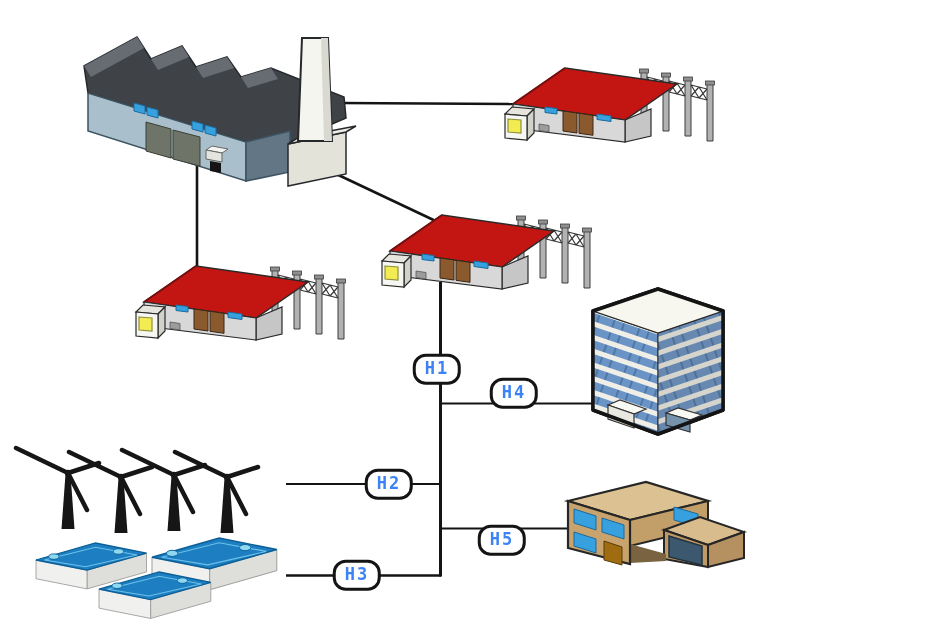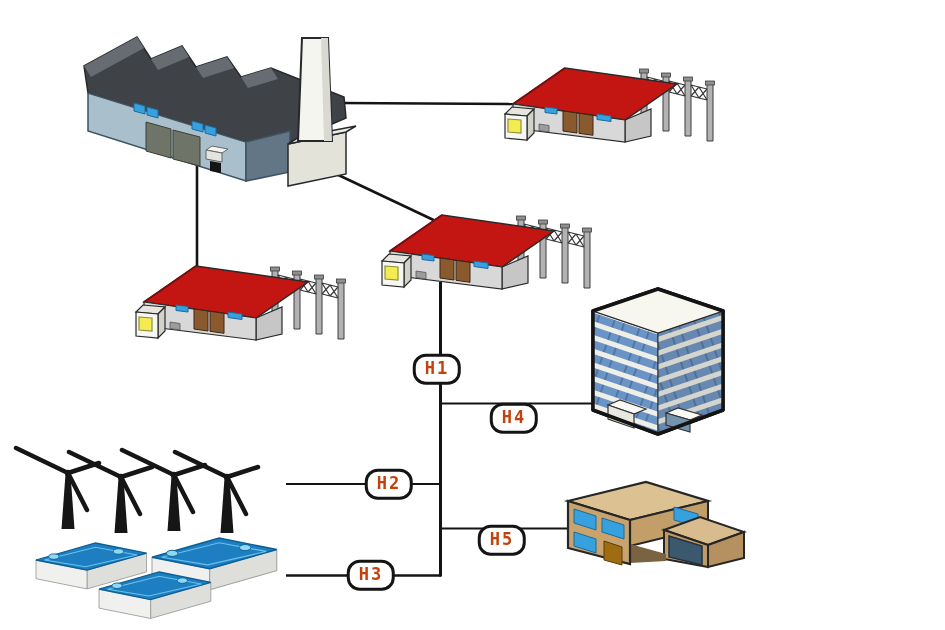--- a/index.html
+++ b/index.html
@@ -10,21 +10,21 @@
     --tan-front:#c8a36d; --tan-top:#dcc293; --garage-navy:#3b586e;
     --battery-blue:#1d7fc2; --battery-body:#f0f0ee; --turbine-black:#161616;
   }
   html,body{margin:0;padding:0;background:#fff;}
   .stage{position:relative;width:945px;height:630px;background:#fff;overflow:hidden;
          font-family:"DejaVu Sans","Liberation Sans",sans-serif;}
   .stage svg{position:absolute;left:0;top:0;}
   .pill{position:absolute;transform:translate(-50%,-50%);background:#fff;
         border:3px solid var(--line-black);border-radius:13px;padding:2px 9px 3px 9px;
         font-family:"DejaVu Sans Mono","Liberation Mono",monospace;
-        font-size:17px;font-weight:600;letter-spacing:2px;color:#c2410c;line-height:1.15;}
+        font-size:17px;font-weight:600;letter-spacing:2px;color:#3b82f6;line-height:1.15;}
   
   .s-line{stroke:var(--line-black);fill:none;}
   .f-roof{fill:var(--factory-roof);stroke:#26292c;stroke-width:1.5;}
   .f-facet{fill:#666c72;}
   .f-wall{fill:var(--factory-wall);stroke:#3e5361;stroke-width:1.5;}
   .f-wall2{fill:#627686;stroke:#3e5361;stroke-width:1.5;}
   .win{fill:var(--window-blue);stroke:#1a6a9e;stroke-width:1;}
   .f-door{fill:#6f7468;stroke:#3c4038;stroke-width:1;}
   .chim{fill:var(--chimney-white);stroke:#26292c;stroke-width:2;}
   .chimbase{fill:#e3e3da;stroke:#26292c;stroke-width:1.5;}
@@ -203,16 +203,16 @@
 
   <g>
     <use href="#battery" transform="translate(36,543) scale(0.85)"></use>
     <use href="#battery" transform="translate(152,538) scale(0.96)"></use>
     <use href="#battery" transform="translate(99,572) scale(0.86)"></use>
   </g>
 </svg>
 
   <div class="pill" style="left:437px;top:369px">H1</div>
   <div class="pill" style="left:389px;top:484px">H2</div>
-  <div class="pill" style="left:371px;top:575px">H3</div>
-  <div class="pill" style="left:514px;top:418px">H4</div>
+  <div class="pill" style="left:357px;top:575px">H3</div>
+  <div class="pill" style="left:514px;top:393px">H4</div>
   <div class="pill" style="left:502px;top:540px">H5</div>
 </div>
 
 </body></html>

